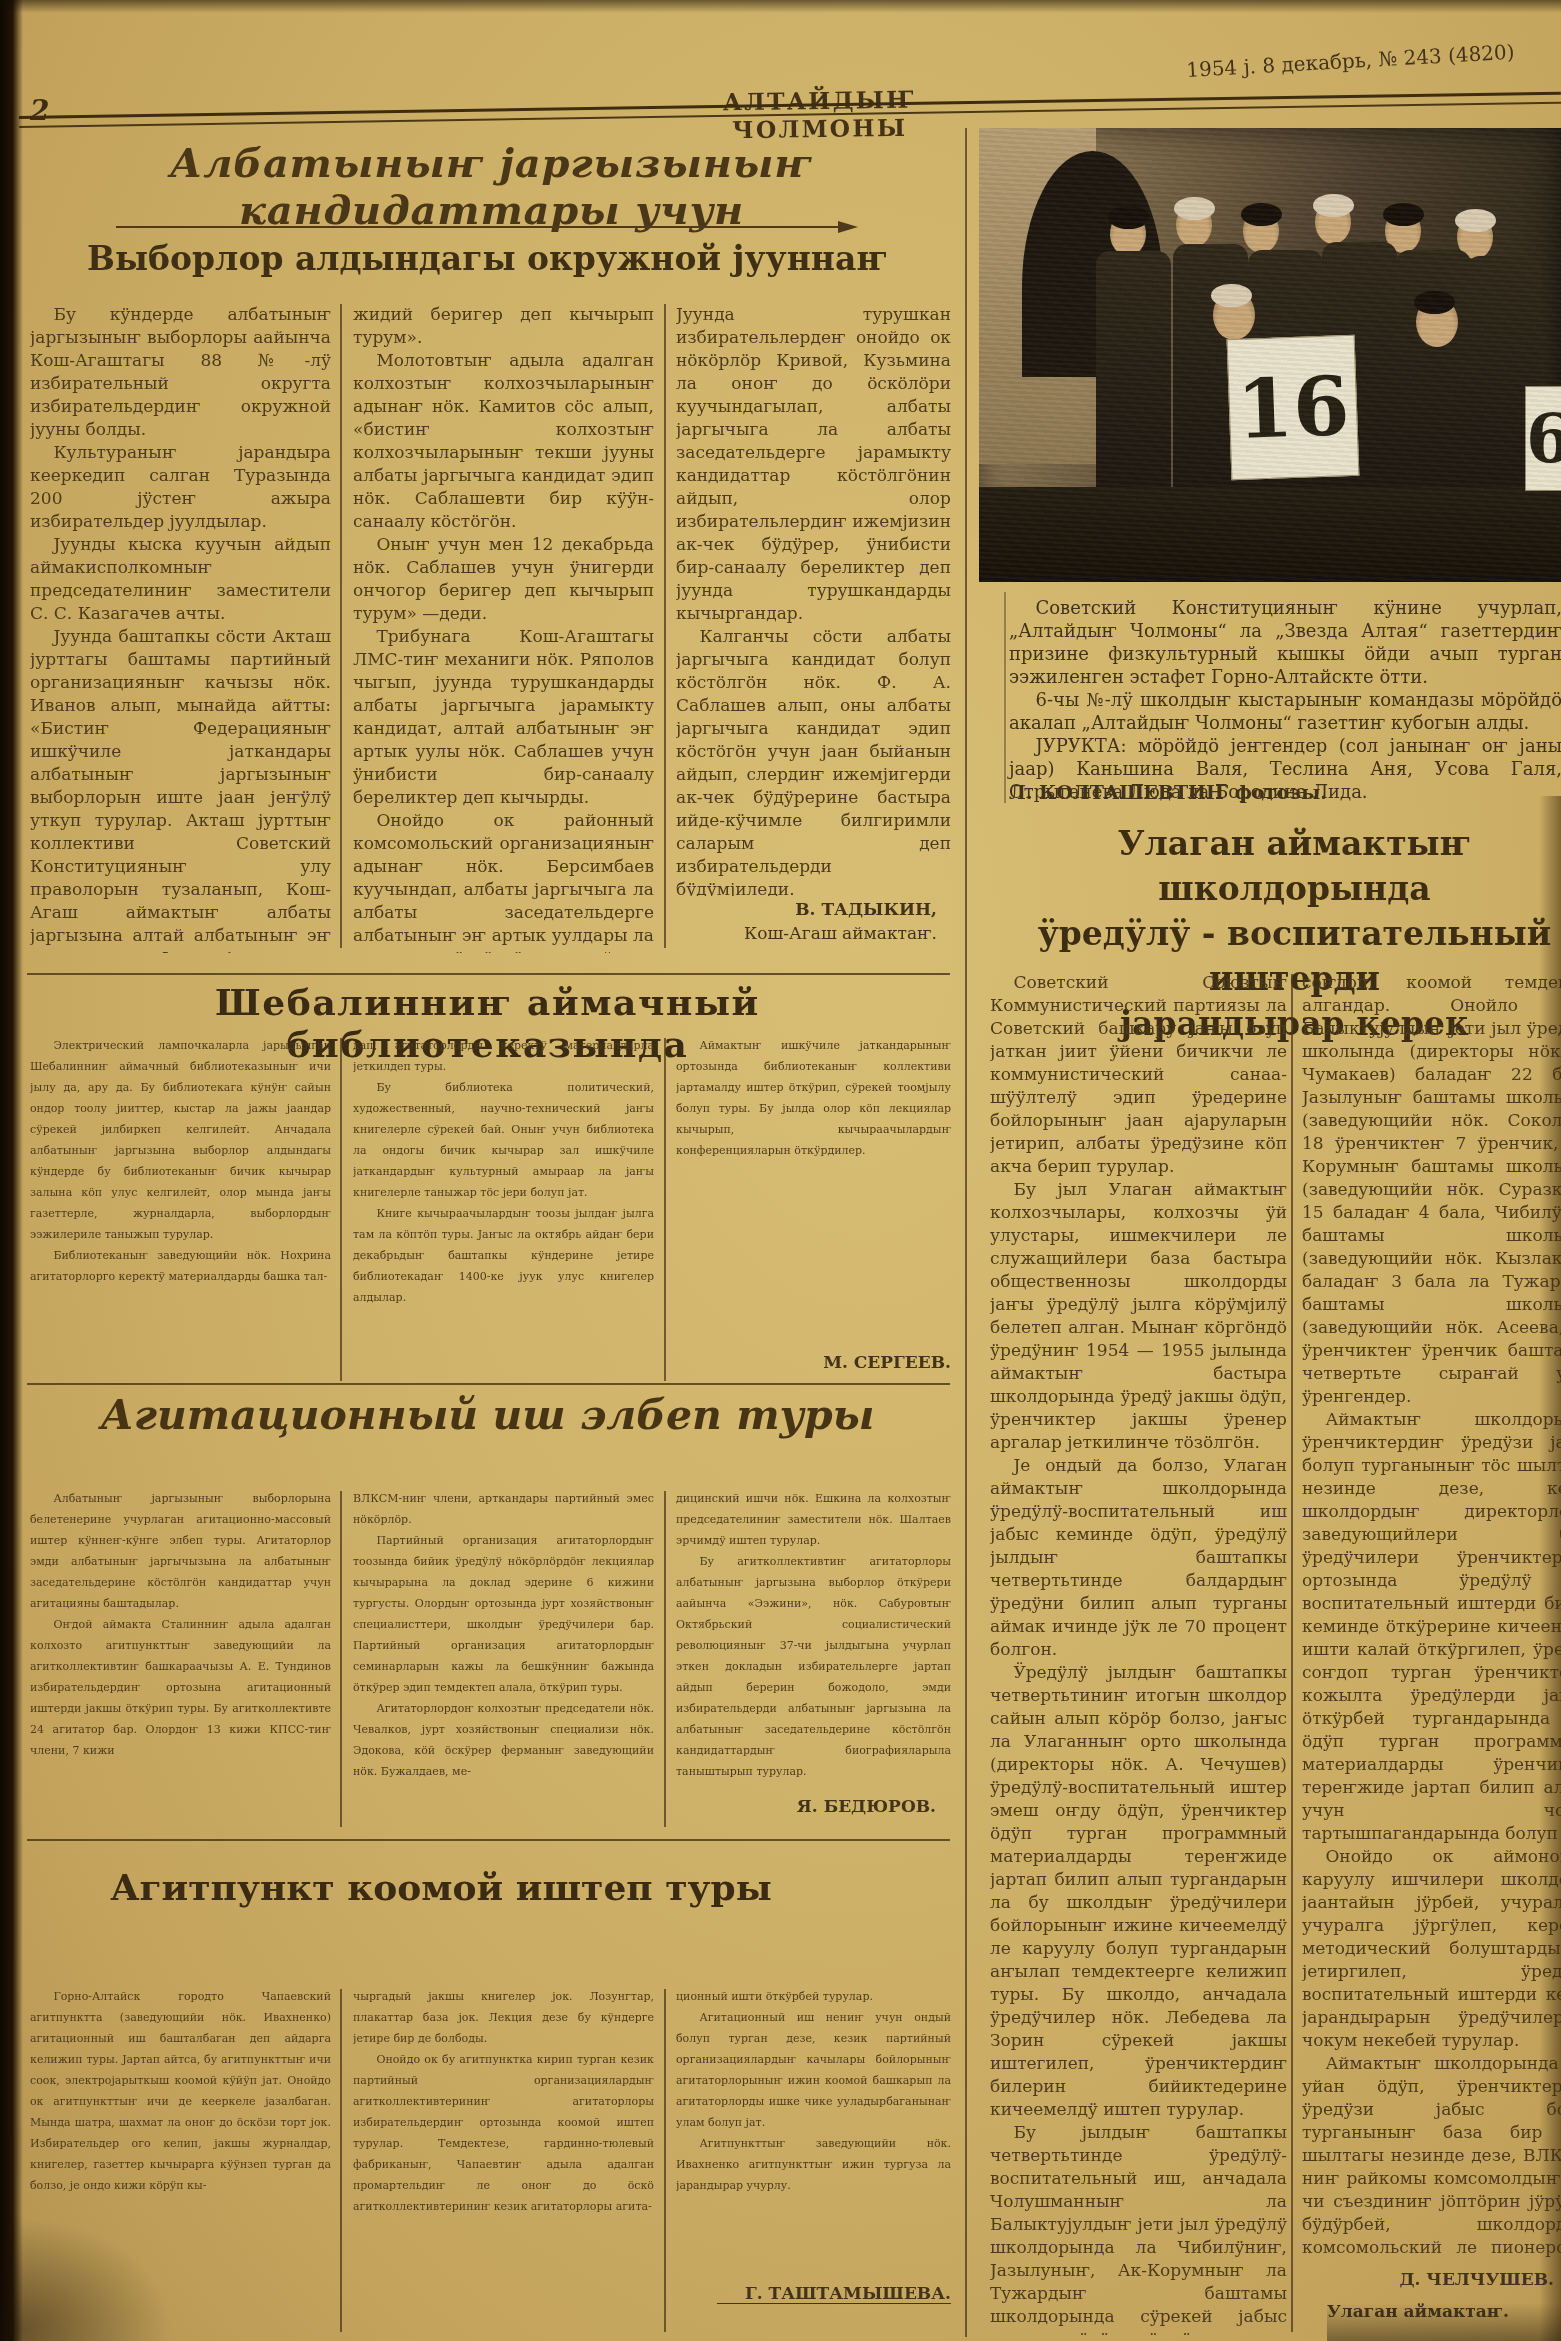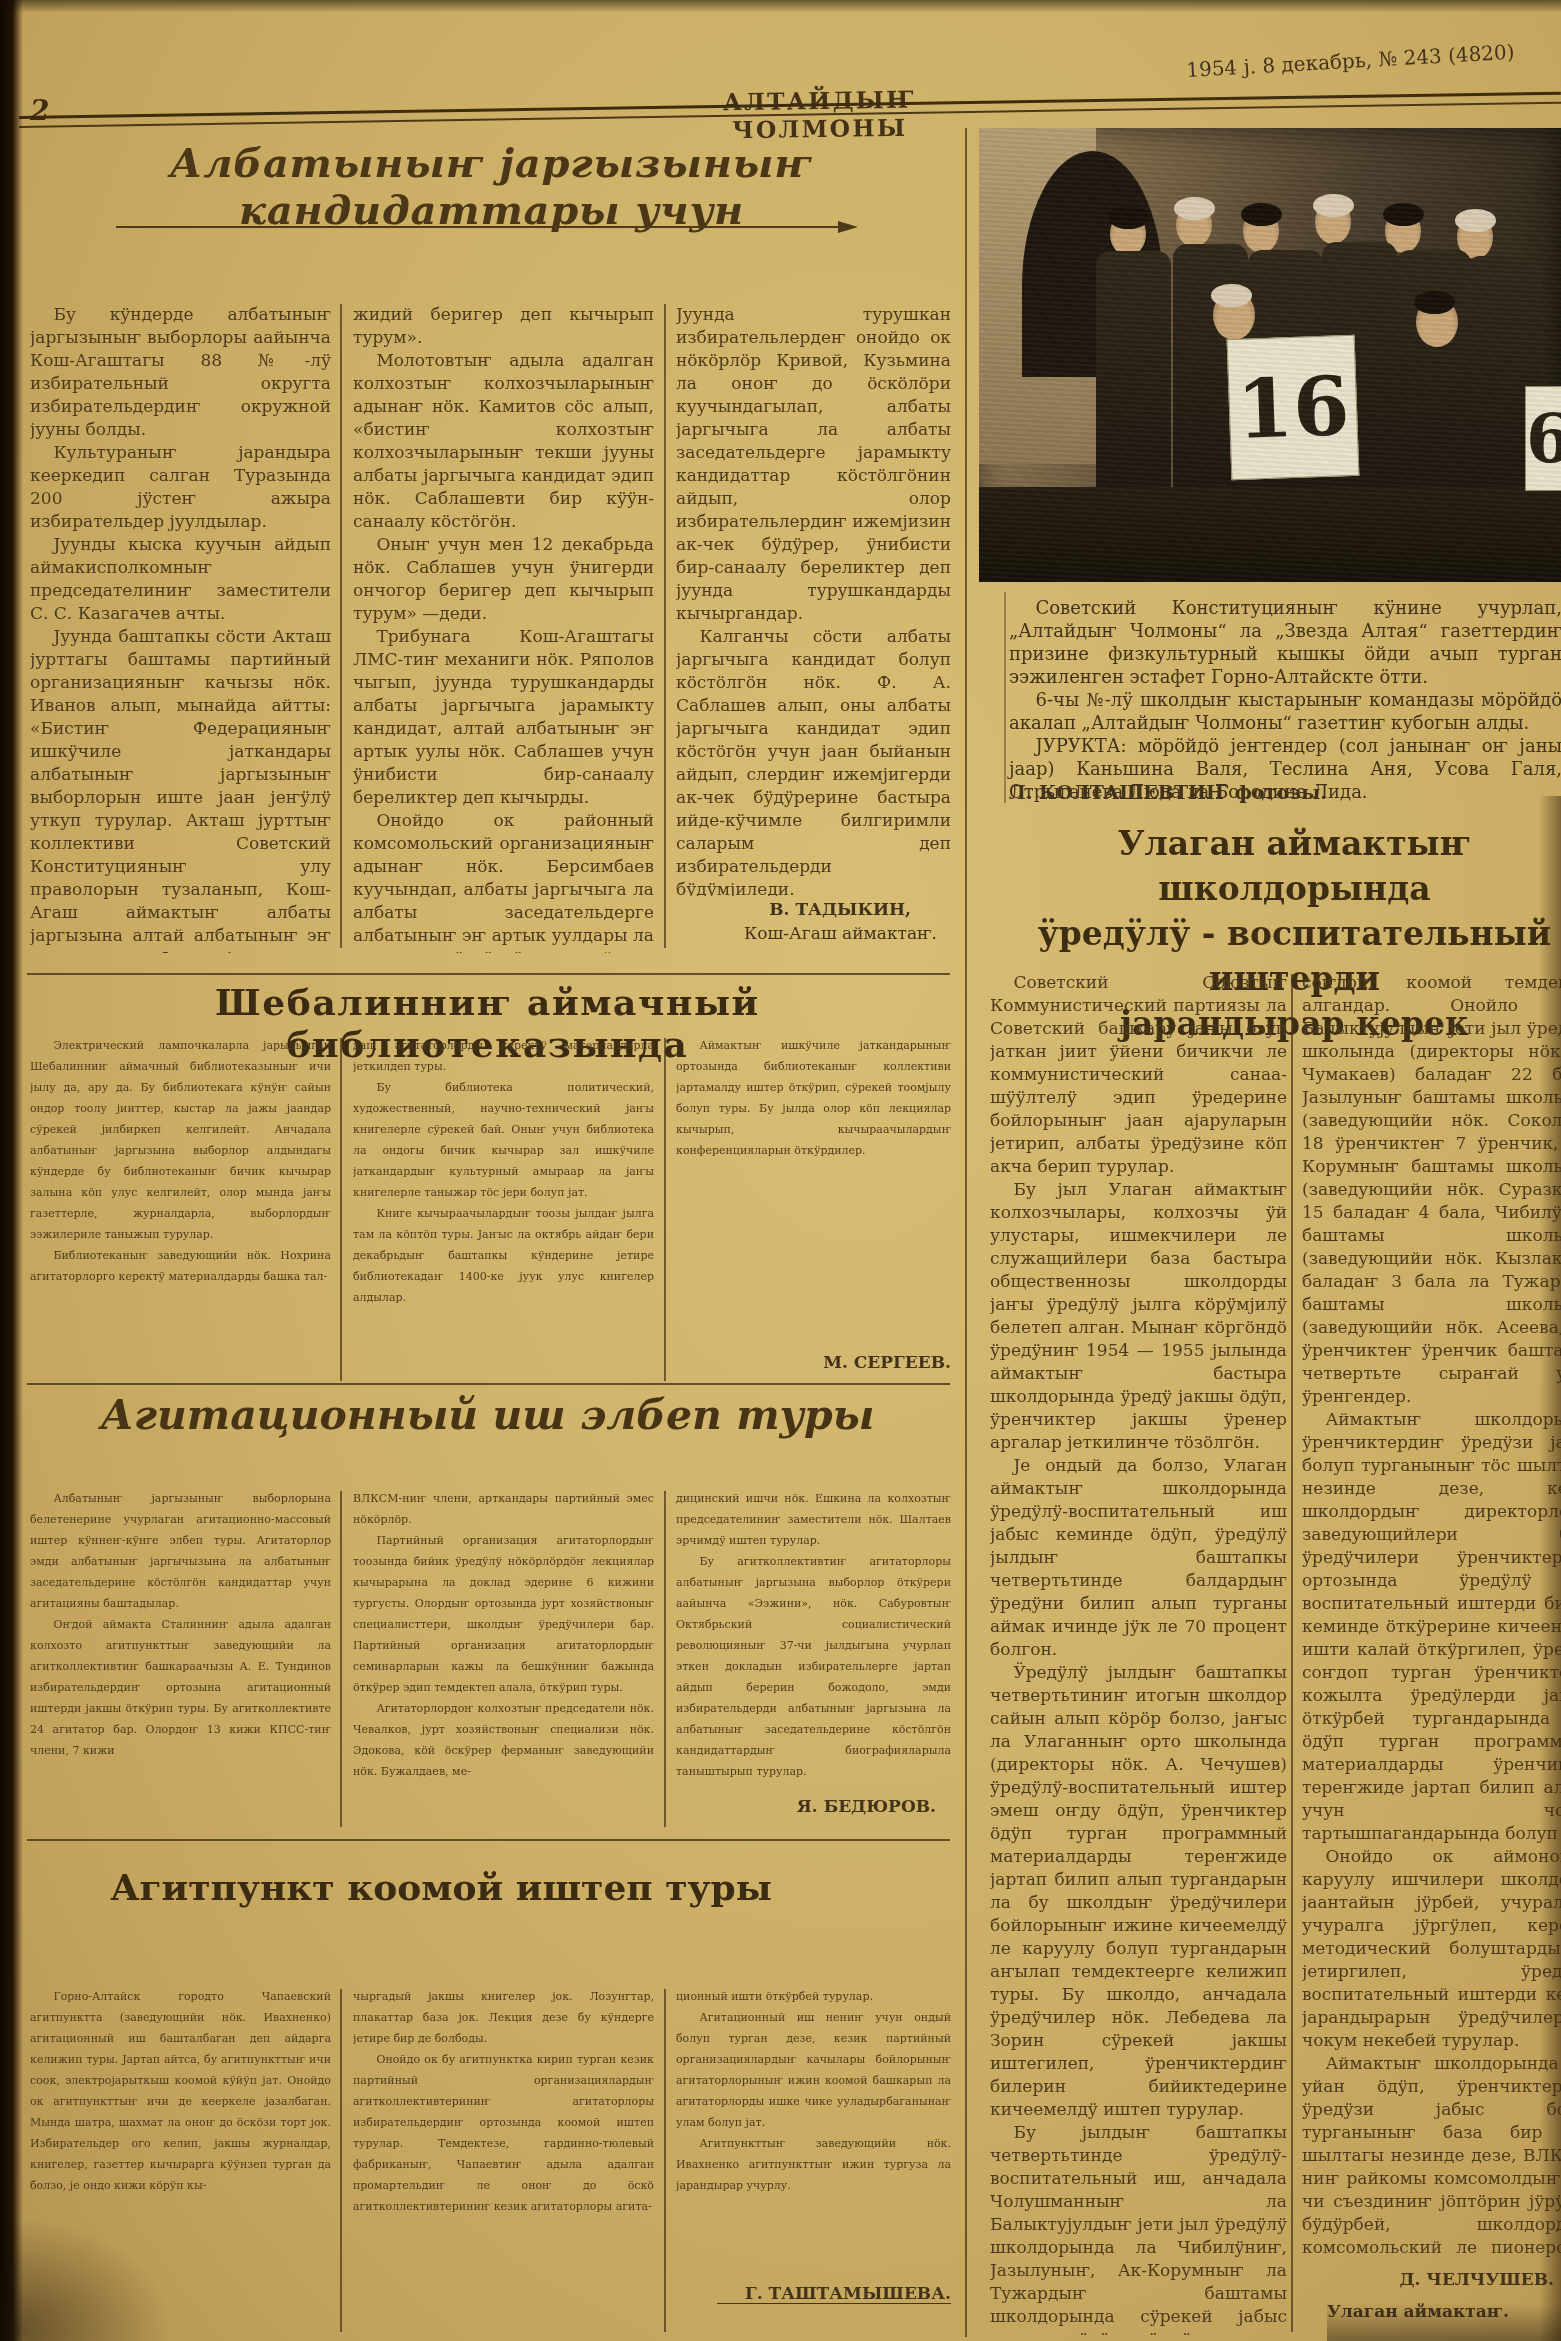--- a/index.html
+++ b/index.html
@@ -79,40 +79,41 @@
 <div class="sheet">
 
   <div class="abs pagenum">2</div>
   <div class="abs masthead">АЛТАЙДЫҤ ЧОЛМОНЫ</div>
   <div class="abs dateline">1954 ј. 8 декабрь, № 243 (4820)</div>
   <div class="abs head-rule"></div>
 
   <div class="abs kicker">Албатыныҥ јаргызыныҥ кандидаттары учун</div>
   <div class="abs kicker-line"></div>
   <div class="abs kicker-arrow"></div>
+  <div class="abs h-lead">Выборлор алдындагы окружной јууннаҥ</div>
 
   <div class="col b1" style="left:30px;top:303px;height:650px;">
       <p>Бу кӱндерде албатыныҥ јаргызыныҥ выборлоры аайынча Кош-Агаштагы 88 №-лӱ избирательный округта избирательдердиҥ окружной јууны болды.</p>
       <p>Культураныҥ јарандыра кееркедип салган Туразында 200 јӱстеҥ ажыра избирательдер јуулдылар.</p>
       <p>Јуунды кыска куучын айдып аймакисполкомныҥ председателиниҥ заместители С. С. Казагачев ачты.</p>
       <p>Јуунда баштапкы сӧсти Акташ јурттагы баштамы партийный организацияныҥ качызы нӧк. Иванов алып, мынайда айтты: «Бистиҥ Федерацияныҥ ишкӱчиле јаткандары албатыныҥ јаргызыныҥ выборлорын иште јаан јеҥӱлӱ уткуп турулар. Акташ јурттыҥ коллективи Советский Конституцияныҥ улу праволорын тузаланып, Кош-Агаш аймактыҥ албаты јаргызына алтай албатыныҥ эҥ артык уулын Федор Артемьевич Саблашевти кӧстӧгӧн. Бистиҥ коллективтиҥ адынаҥ мен албаты јаргычыныҥ кандидадына кӧстӧлгӧн нӧк. Саблашев учун выборлор болор кӱнде —12 декабрьда ӱнигерди бир ки-</p>
     </div>
   <div class="col b1" style="left:353px;top:303px;height:650px;">
       <p class="cont">жидий беригер деп кычырып турум».</p>
       <p>Молотовтыҥ адыла адалган колхозтыҥ колхозчыларыныҥ адынаҥ нӧк. Камитов сӧс алып, «бистиҥ колхозтыҥ колхозчыларыныҥ текши јууны албаты јаргычыга кандидат эдип нӧк. Саблашевти бир кӱӱн-санаалу кӧстӧгӧн.</p>
       <p>Оныҥ учун мен 12 декабрьда нӧк. Саблашев учун ӱнигерди ончогор беригер деп кычырып турум» —деди.</p>
       <p>Трибунага Кош-Агаштагы ЛМС-тиҥ механиги нӧк. Ряполов чыгып, јуунда турушкандарды албаты јаргычыга јарамыкту кандидат, алтай албатыныҥ эҥ артык уулы нӧк. Саблашев учун ӱнибисти бир-санаалу береликтер деп кычырды.</p>
       <p>Онойдо ок районный комсомольский организацияныҥ адынаҥ нӧк. Берсимбаев куучындап, албаты јаргычыга ла албаты заседательдерге албатыныҥ эҥ артык уулдары ла кыстары кӧстӧлгӧн деп айдып, олор учун ӱнигерди ончогор беригер деп јуунда турушкандарды кычырды.</p>
     </div>
   <div class="col b1" style="left:676px;top:303px;width:275px;height:593px;">
       <p class="cont">Јуунда турушкан избирательлердеҥ онойдо ок нӧкӧрлӧр Кривой, Кузьмина ла оноҥ до ӧскӧлӧри куучындагылап, албаты јаргычыга ла албаты заседательдерге јарамыкту кандидаттар кӧстӧлгӧнин айдып, олор избирательлердиҥ ижемјизин ак-чек бӱдӱрер, ӱнибисти бир-санаалу береликтер деп јуунда турушкандарды кычыргандар.</p>
       <p>Калганчы сӧсти албаты јаргычыга кандидат болуп кӧстӧлгӧн нӧк. Ф. А. Саблашев алып, оны албаты јаргычыга кандидат эдип кӧстӧгӧн учун јаан быйанын айдып, слердиҥ ижемјигерди ак-чек бӱдӱрерине бастыра ийде-кӱчимле билгиримли саларым деп избирательдерди бӱдӱмјиледи.</p>
       <p>Кош-Агаш аймактыҥ албаты јаргызыныҥ выборлоры аайынча 88 №-лӱ избирательный округтыҥ выборлор алдындагы окружной јуунында турушкандар аймактыҥ бастыра избирательдерине кычыру јарадып алдылар.</p>
     </div>
-  <div class="sig" style="left:677px;top:899px;width:234px;">В. ТАДЫКИН,</div>
+  <div class="sig" style="left:703px;top:899px;width:234px;">В. ТАДЫКИН,</div>
   <div class="sig" style="left:703px;top:923px;width:234px;font-weight:normal;">Кош-Агаш аймактаҥ.</div>
 
   <div class="abs vrule" style="left:340px;top:304px;height:644px;"></div>
   <div class="abs vrule" style="left:664px;top:304px;height:644px;"></div>
 
   <div class="abs vrule" style="left:965px;top:128px;height:2209px;"></div>
 
   <div class="abs photo">
     <div class="abs ph-wall"></div>
     <div class="abs ph-arch"></div>

